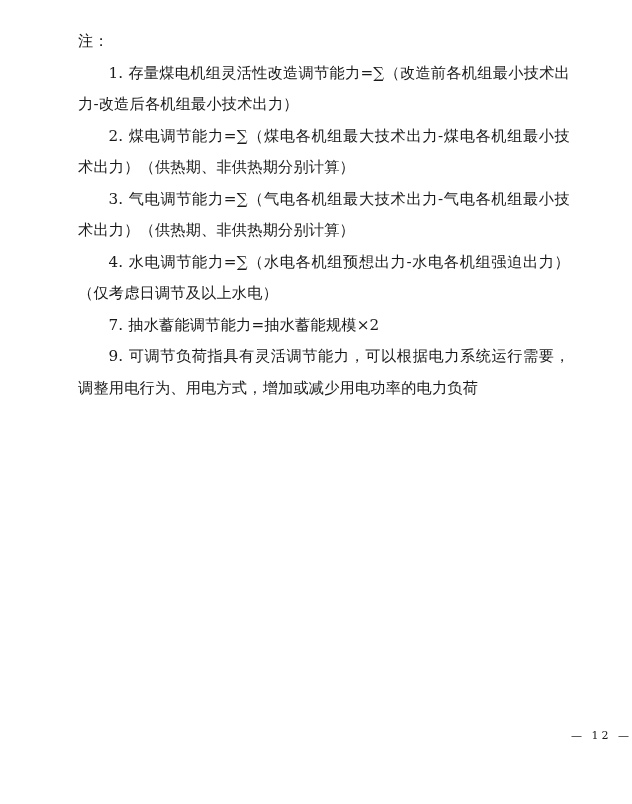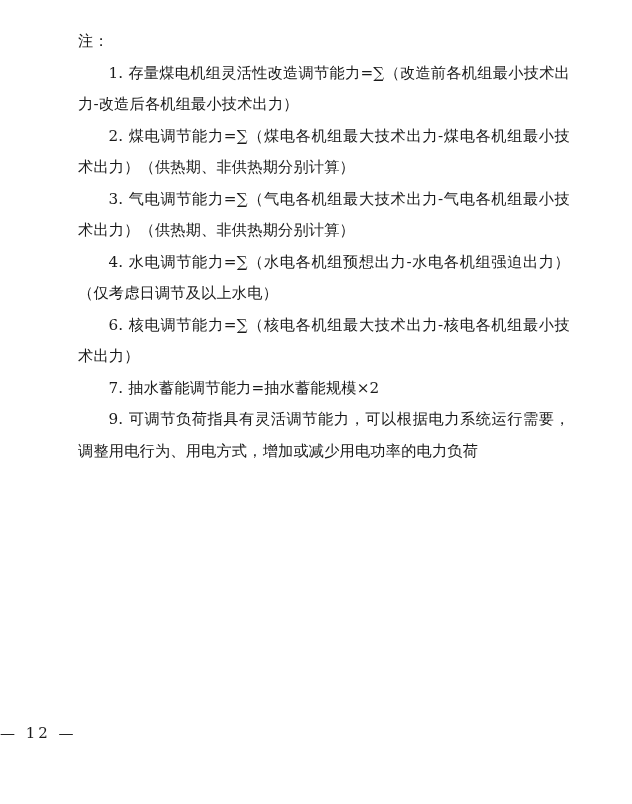--- a/index.html
+++ b/index.html
@@ -39,34 +39,33 @@
     font-size: 15.2px;
     line-height: 31.5px;
     text-align: justify;
     text-justify: inter-ideograph;
   }
   .page-number {
     position: absolute;
     left: 0;
     right: 0;
     bottom: 62px;
-    text-align: left;
-    font-size: 15px;
+    text-align: right;
+    font-size: 11px;
     letter-spacing: 3px;
     color: #1a1a1a;
   }
 </style>
 </head>
 <body>
 
 <div class="page">
   <div class="doc-body">
     <p class="note-label">注：</p>
     <p class="item">1. 存量煤电机组灵活性改造调节能力=∑（改造前各机组最小技术出力-改造后各机组最小技术出力）</p>
     <p class="item">2. 煤电调节能力=∑（煤电各机组最大技术出力-煤电各机组最小技术出力）（供热期、非供热期分别计算）</p>
     <p class="item">3. 气电调节能力=∑（气电各机组最大技术出力-气电各机组最小技术出力）（供热期、非供热期分别计算）</p>
     <p class="item">4. 水电调节能力=∑（水电各机组预想出力-水电各机组强迫出力）（仅考虑日调节及以上水电）</p>
-    <p class="item">6. 核电调节能力=∑（核电各机组最大技术出力-核电各机组最小技术出力）</p>
     <p class="item">7. 抽水蓄能调节能力=抽水蓄能规模×2</p>
     <p class="item">9. 可调节负荷指具有灵活调节能力，可以根据电力系统运行需要，调整用电行为、用电方式，增加或减少用电功率的电力负荷</p>
   </div>
   <div class="page-number">— 12 —</div>
 </div>
 
 </body></html>

